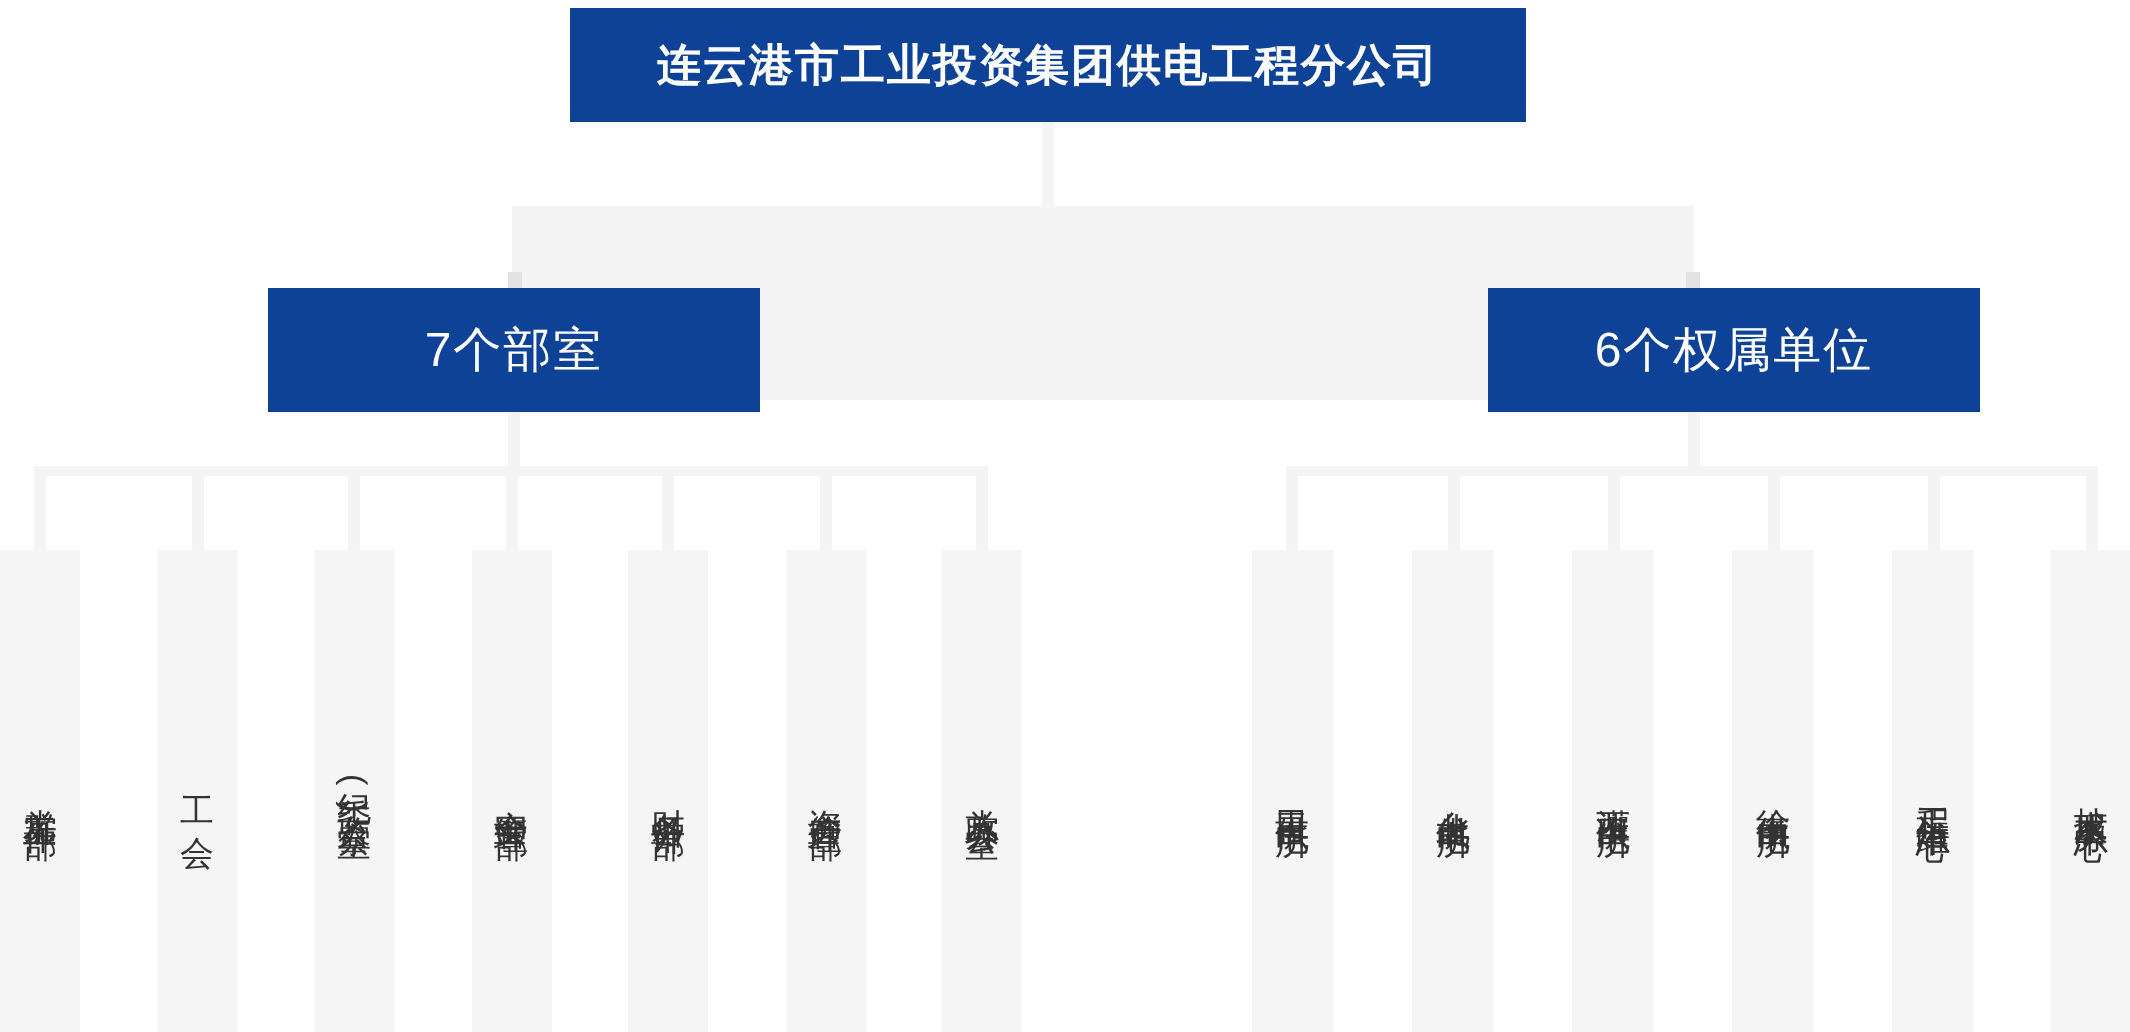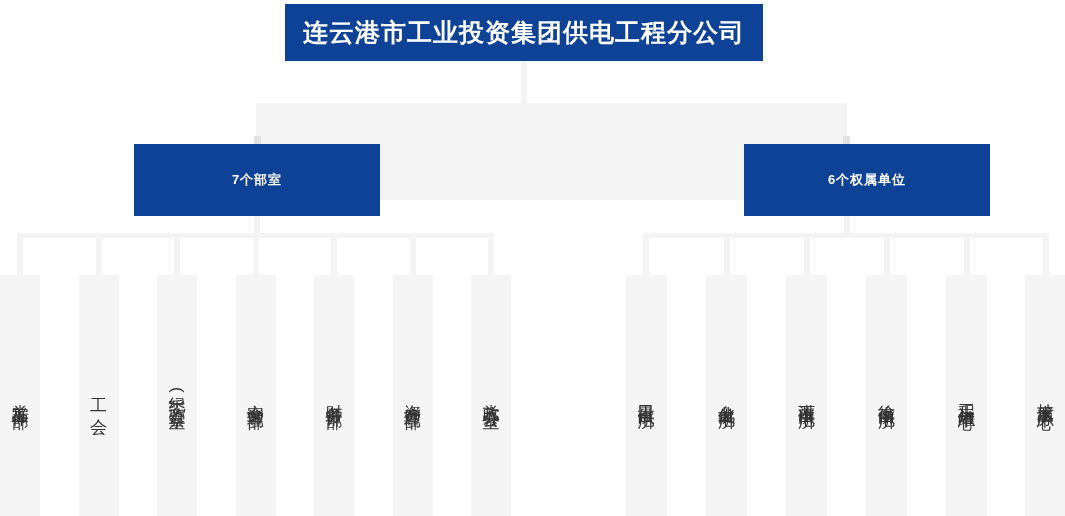--- a/index.html
+++ b/index.html
@@ -19,30 +19,30 @@
     position: absolute;
     left: 256px; top: 103px; width: 591px; height: 97px;
     background: var(--band, #f4f4f4);
   }
   .root-box {
     position: absolute;
     left: 285px; top: 4px; width: 478px; height: 57px;
     background: var(--blue, #0e4296);
     color: var(--label, #ffffff);
     display: flex; align-items: center; justify-content: center;
-    font-size: 25px; font-weight: 700; letter-spacing: 1px;
+    font-size: 22px; font-weight: 700; letter-spacing: 1px;
     z-index: 3;
   }
   .group-box {
     position: absolute;
-    top: 144px; height: 72px; width: 246px;
+    top: 144px; height: 62px; width: 246px;
     background: var(--blue, #0e4296);
     color: var(--label, #ffffff);
     display: flex; align-items: center; justify-content: center;
-    font-size: 13px; font-weight: 700; letter-spacing: 1px;
+    font-size: 24px; font-weight: 400; letter-spacing: 1px;
     z-index: 3;
   }
   .group-box.left  { left: 134px; }
   .group-box.right { left: 744px; }
   .child-box {
     position: absolute;
     top: 275px; height: 241px;
     background: var(--box, #f5f5f5);
     display: flex; align-items: center; justify-content: center;
     z-index: 2;

